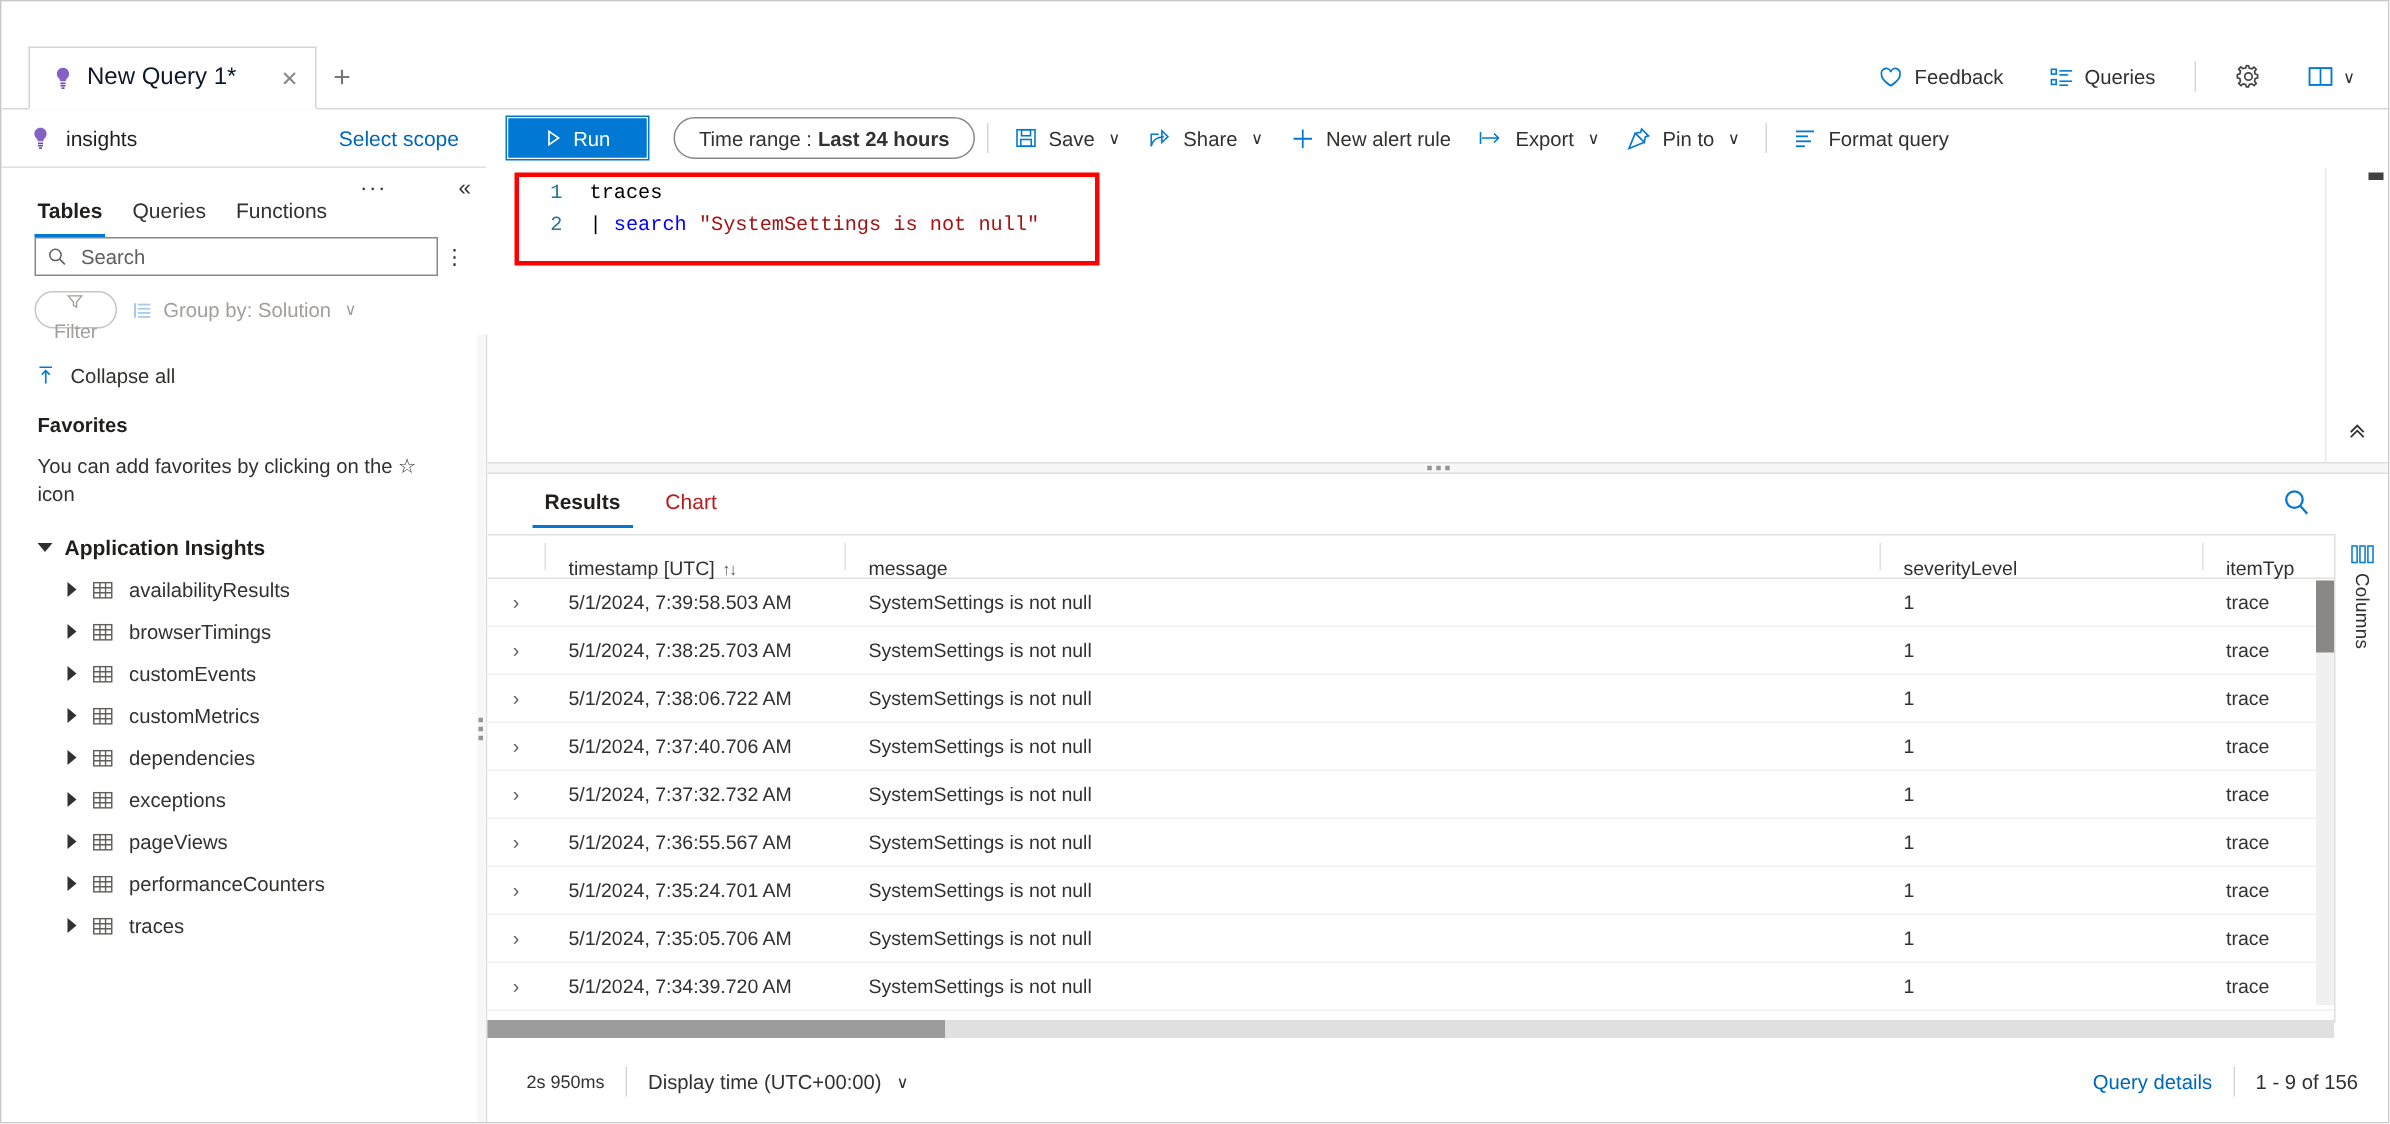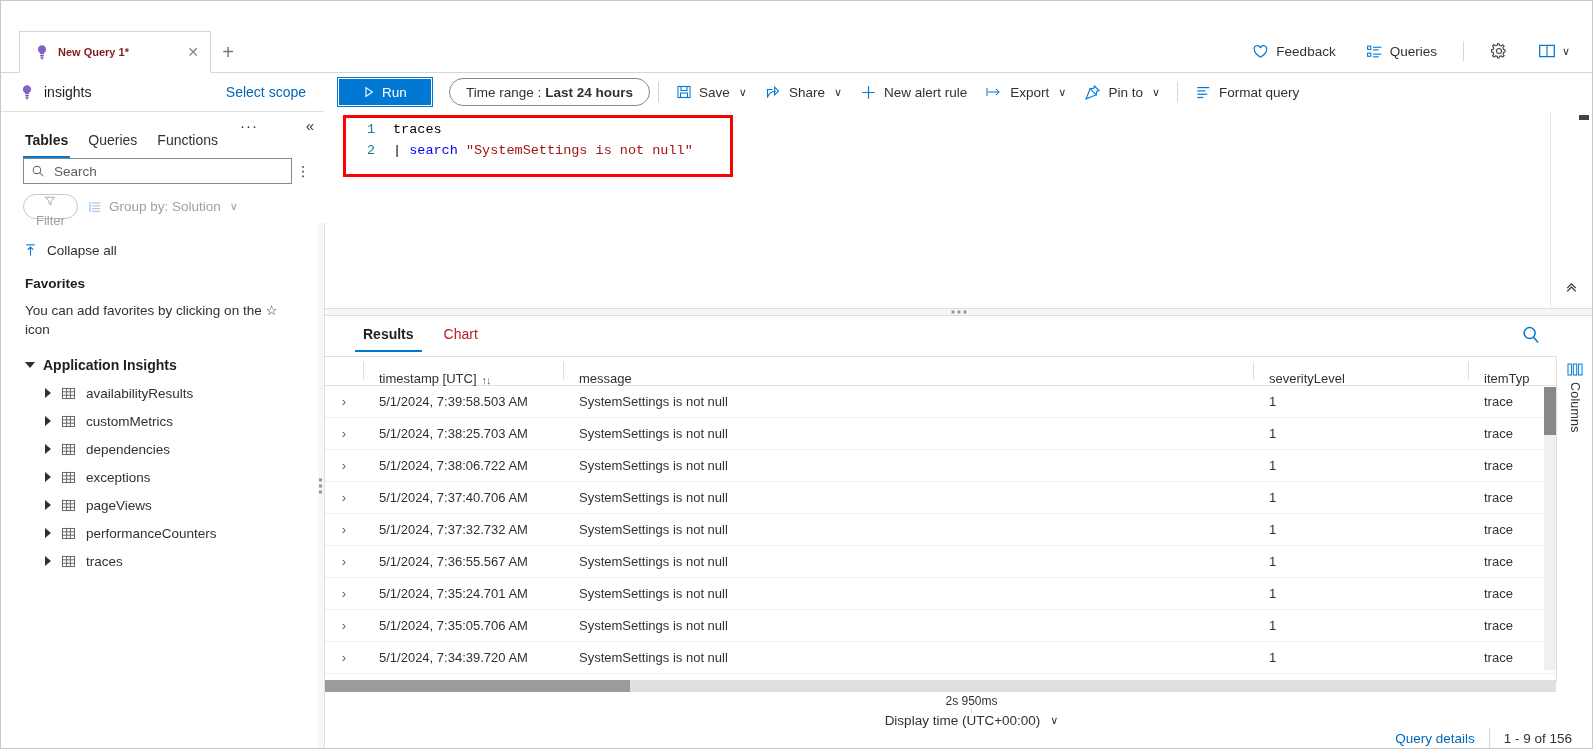--- a/index.html
+++ b/index.html
@@ -30,21 +30,21 @@
     width: 192px; height: 42px;
     border: 1px solid #d6d6d6;
     border-bottom: 1px solid #ffffff;
     background: #ffffff;
     display: flex; align-items: center;
     padding: 0 8px 0 14px;
     cursor: pointer;
   }
   .tab-icon { width: 16px; height: 16px; margin-right: 8px; flex: 0 0 auto; }
   .tab-label {
-    font-size: 11px; font-weight: bold; color: #7f1d1d;
+    font-size: 16px; font-weight: normal; color: #0f172a;
     flex: 1 1 auto; white-space: nowrap; overflow: hidden;
   }
   .tab-close {
     width: 18px; height: 18px; color: #888; font-size: 14px;
     display: flex; align-items: center; justify-content: center;
     cursor: pointer; flex: 0 0 auto;
   }
   .tab-add {
     position: absolute; left: 214px; top: 38px;
     width: 26px; height: 26px; color: #797775; font-size: 20px; font-weight: 300;
@@ -308,21 +308,21 @@
   .vscroll-thumb { position: absolute; left: 0; top: 0; width: 12px; height: 48px; background: #8a8886; }
   .hscroll-track {
     position: absolute; left: 0; right: 36px; bottom: 56px; height: 12px; background: #e0e0e0;
   }
   .hscroll-thumb { position: absolute; left: 0; top: 0; height: 12px; width: 305px; background: #9b9b9b; }
 
   
   .res-footer {
     position: absolute; left: 0; right: 0; bottom: 0; height: 54px;
     display: flex; align-items: center; padding: 0 0 0 26px;
-    font-size: 13px; color: #323130; flex-direction: column;
+    font-size: 13px; color: #323130;
   }
   .duration { font-size: 12px; color: #323130; }
   .ft-sep { width: 1px; height: 20px; background: #d6d6d6; margin: 0 14px; }
   .displaytime { display: flex; align-items: center; gap: 8px; font-size: 13.5px; cursor: pointer; }
   .ft-right { margin-left: auto; display: flex; align-items: center; padding-right: 20px; }
   .qd-link { color: #0067b8; font-size: 13.5px; cursor: pointer; }
   .rowcount { font-size: 13.5px; color: #323130; white-space: nowrap; }
 </style>
 </head>
 <body>
@@ -570,20 +570,40 @@
     <div class="tbl-list" id="table-list">
         <div class="tbl-row">
           <span class="tri-right"></span>
           <span class="ico">
             <svg width="15" height="15" viewBox="0 0 16 16" fill="none" stroke="#605e5c" stroke-width="1">
               <rect x="1.6" y="2.6" width="12.8" height="10.8"></rect>
               <path d="M1.6 6.2h12.8M1.6 9.8h12.8M6 2.6v10.8M10 2.6v10.8"></path>
             </svg>
           </span>
           <span>availabilityResults</span>
+        </div>
+        <div class="tbl-row">
+          <span class="tri-right"></span>
+          <span class="ico">
+            <svg width="15" height="15" viewBox="0 0 16 16" fill="none" stroke="#605e5c" stroke-width="1">
+              <rect x="1.6" y="2.6" width="12.8" height="10.8"></rect>
+              <path d="M1.6 6.2h12.8M1.6 9.8h12.8M6 2.6v10.8M10 2.6v10.8"></path>
+            </svg>
+          </span>
+          <span>browserTimings</span>
+        </div>
+        <div class="tbl-row">
+          <span class="tri-right"></span>
+          <span class="ico">
+            <svg width="15" height="15" viewBox="0 0 16 16" fill="none" stroke="#605e5c" stroke-width="1">
+              <rect x="1.6" y="2.6" width="12.8" height="10.8"></rect>
+              <path d="M1.6 6.2h12.8M1.6 9.8h12.8M6 2.6v10.8M10 2.6v10.8"></path>
+            </svg>
+          </span>
+          <span>customEvents</span>
         </div>
         <div class="tbl-row">
           <span class="tri-right"></span>
           <span class="ico">
             <svg width="15" height="15" viewBox="0 0 16 16" fill="none" stroke="#605e5c" stroke-width="1">
               <rect x="1.6" y="2.6" width="12.8" height="10.8"></rect>
               <path d="M1.6 6.2h12.8M1.6 9.8h12.8M6 2.6v10.8M10 2.6v10.8"></path>
             </svg>
           </span>
           <span>customMetrics</span>

